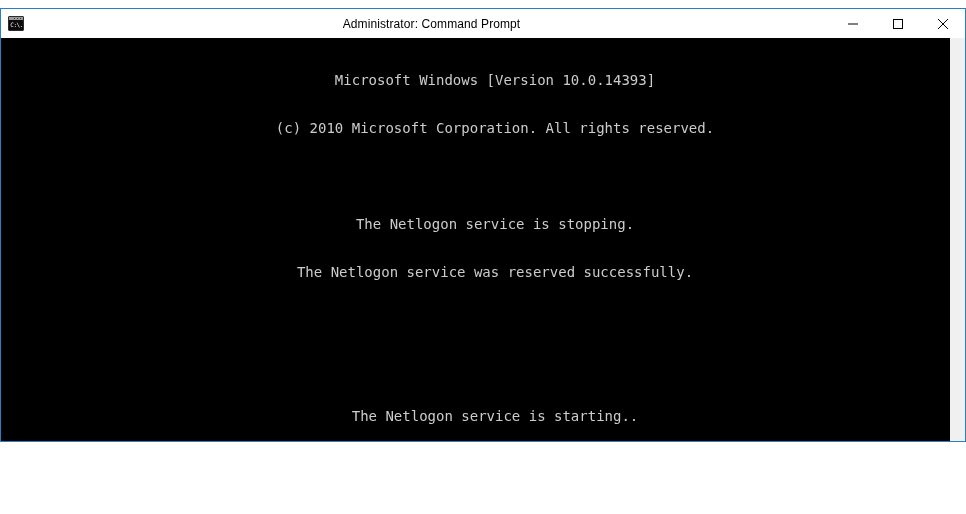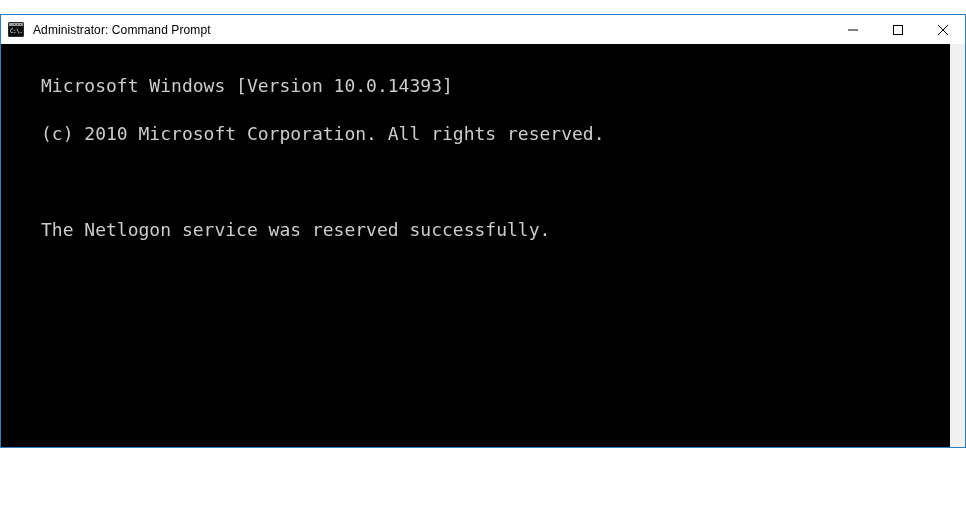--- a/index.html
+++ b/index.html
@@ -10,28 +10,29 @@
   body {
     width: 966px;
     height: 514px;
     overflow: hidden;
     font-family: "Liberation Sans", sans-serif;
   }
 
   #window {
     position: absolute;
     left: 0;
-    top: 14px;
+    top: 8px;
     width: 966px;
     height: 434px;
     box-sizing: border-box;
     background: #000000;
     border: 1px solid #2a7ec4;
     display: flex;
     flex-direction: column;
+    text-align: center;
   }
 
   
   #titlebar {
     height: 29px;
     min-height: 29px;
     background: #ffffff;
     display: flex;
     align-items: center;
     box-sizing: border-box;
@@ -109,21 +110,21 @@
     flex: 1 1 auto;
     display: flex;
     background: #000000;
     overflow: hidden;
   }
   #console {
     flex: 1 1 auto;
     background: #000000;
     color: #cccccc;
     font-family: "DejaVu Sans Mono", monospace;
-    font-size: 18px;
+    font-size: 14px;
     line-height: 16px;
     padding: 2px 0 8px 4px;
     box-sizing: border-box;
     white-space: pre;
     overflow: hidden;
     letter-spacing: 0px;
     margin-left: 36px;
   }
   .cline {
     height: 16px;
@@ -178,23 +179,25 @@
         </span>
       </button>
     </div>
   </div>
 
   <div id="console-wrap">
     <div id="console">
       <div class="cline">Microsoft Windows [Version 10.0.14393]</div>
       <div class="cline">(c) 2010 Microsoft Corporation. All rights reserved.</div>
       <div class="cline blank"></div>
+      <div class="cline">The Netlogon service is stopping.</div>
       <div class="cline">The Netlogon service was reserved successfully.</div>
       <div class="cline blank"></div>
       <div class="cline blank"></div>
+      <div class="cline">The Netlogon service is starting..</div>
       
       
       
       
     </div>
     <div id="scroll-gutter"></div>
   </div>
 
 </div>
 

